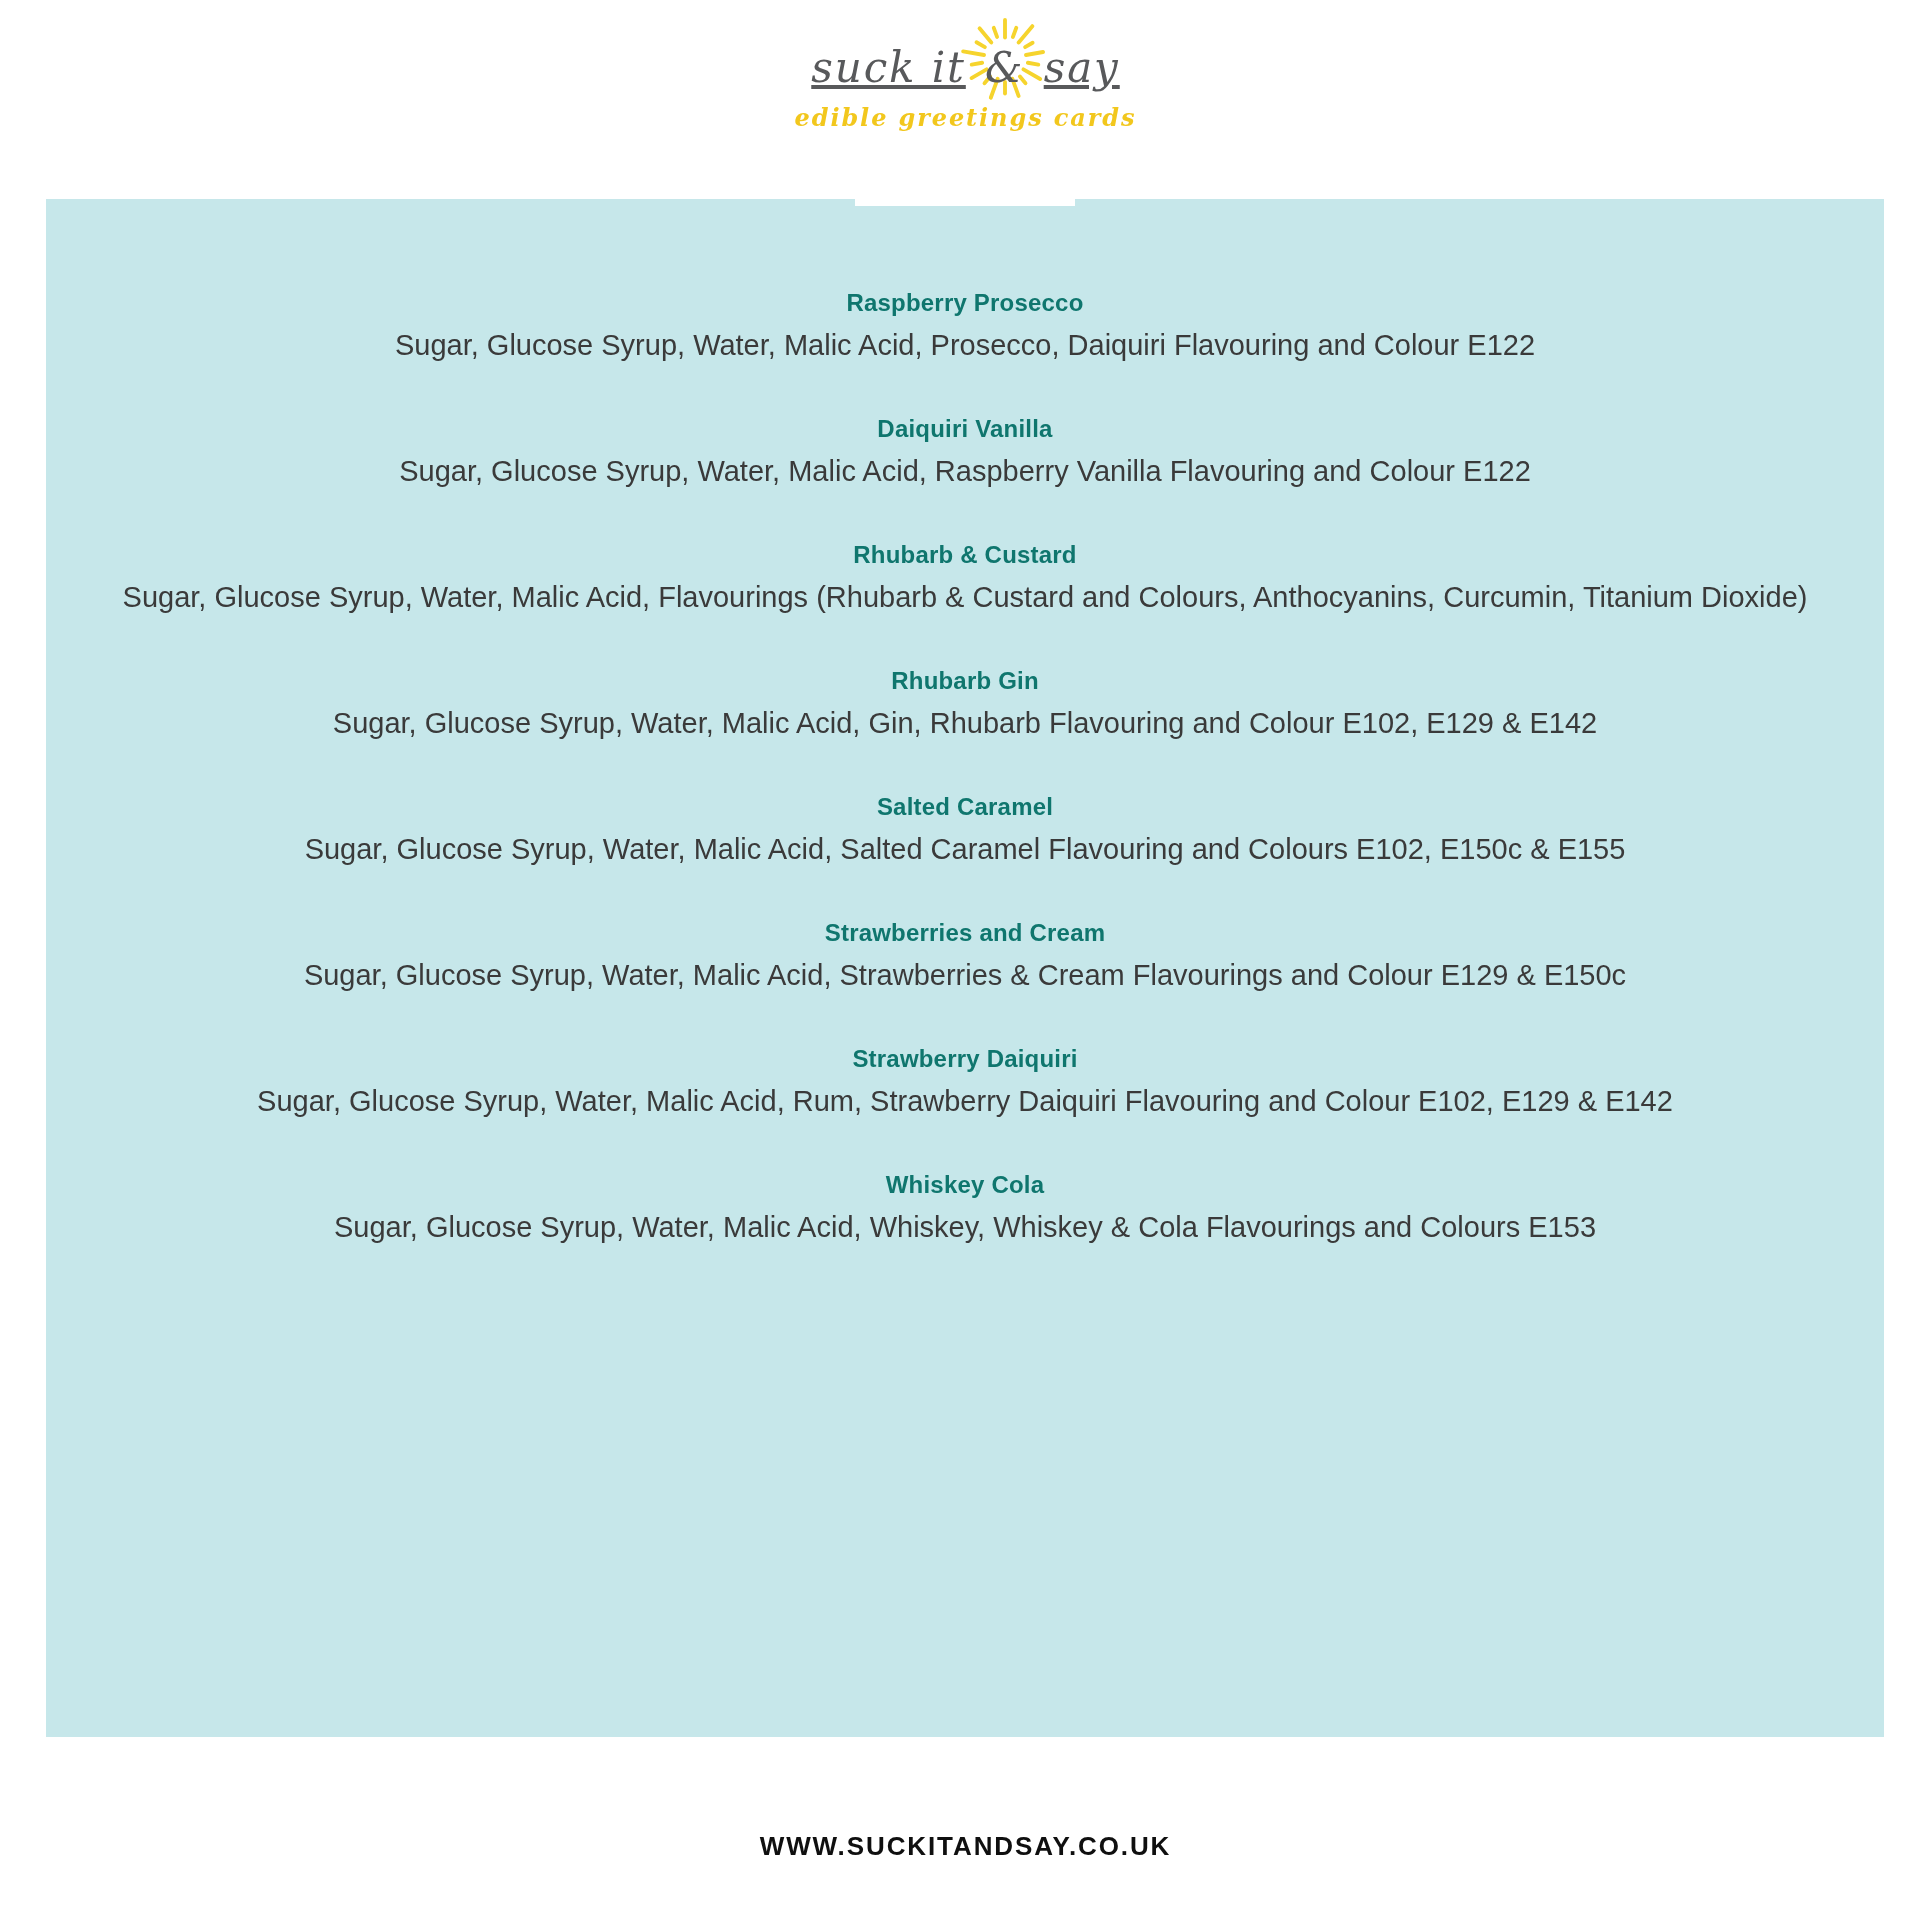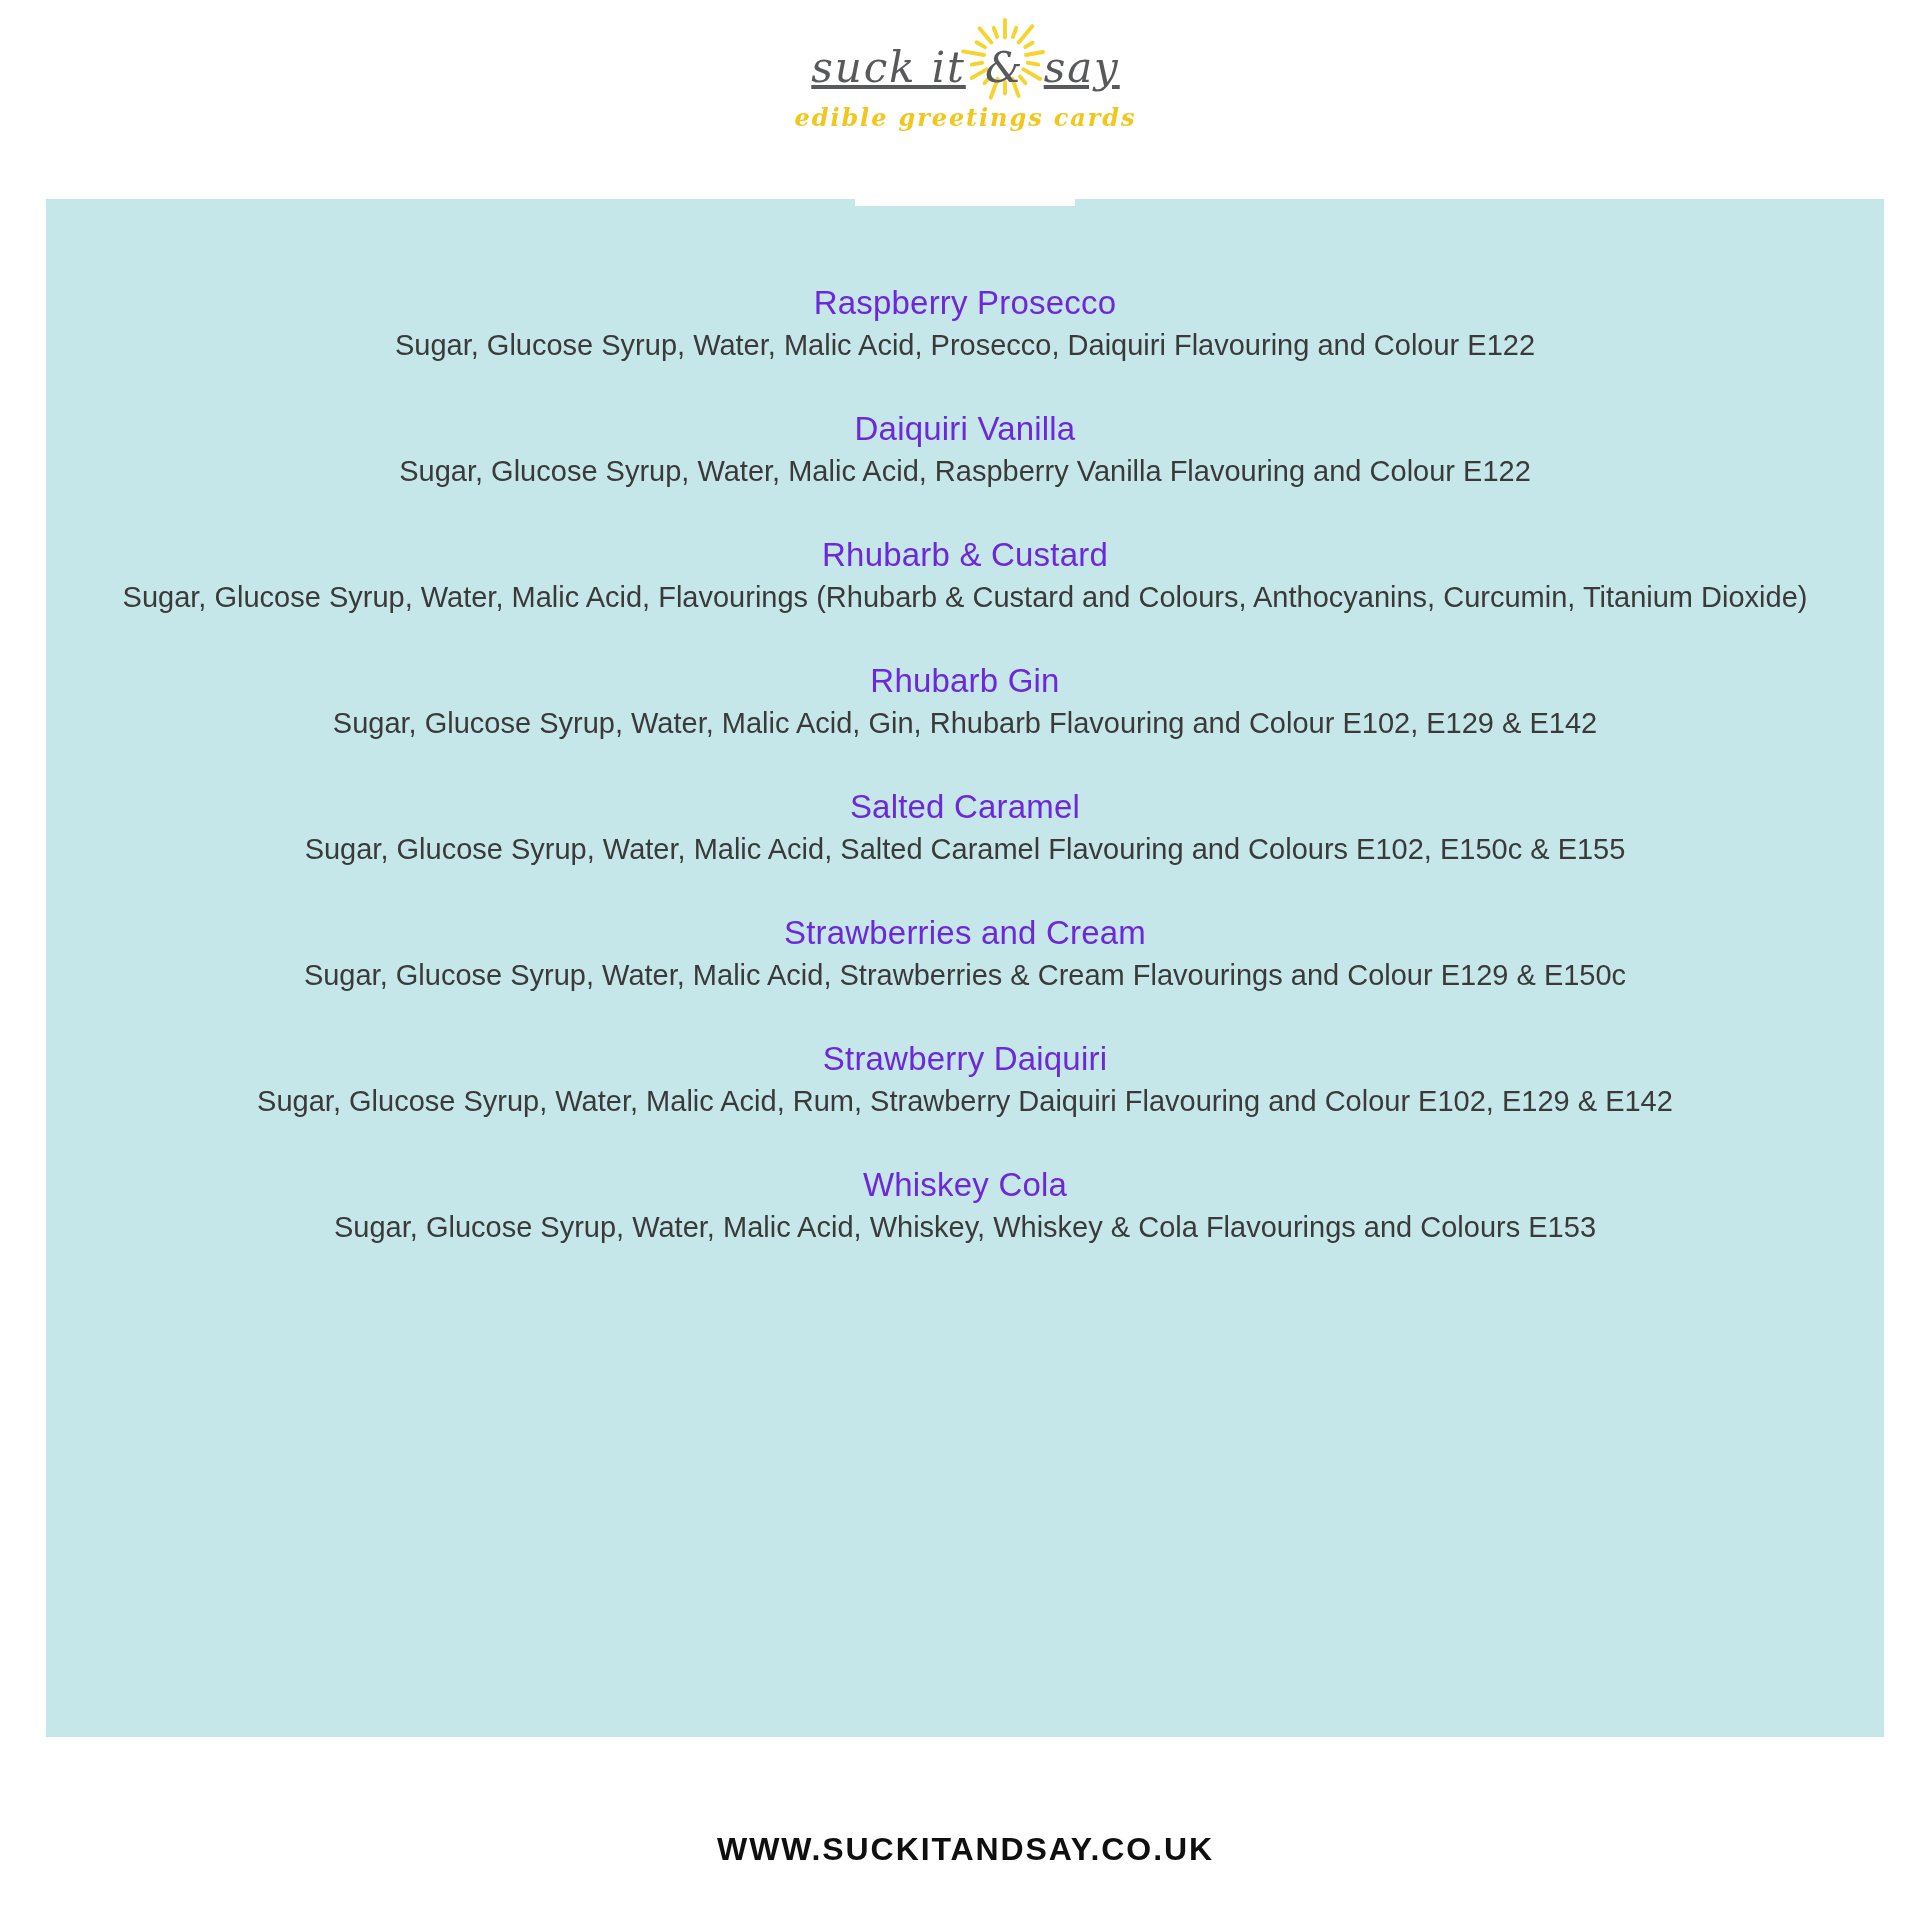--- a/index.html
+++ b/index.html
@@ -78,24 +78,24 @@
   }
   .entries {
     padding-top: 83px;
     text-align: center;
   }
   .entry {
     margin: 0 auto 42px auto;
   }
   .entry h2 {
     margin: 0;
-    font-size: 33px;
-    font-weight: 400;
+    font-size: 24px;
+    font-weight: 700;
     line-height: 42px;
-    color: #6d28d9;
+    color: #0f766e;
     letter-spacing: 0.2px;
   }
   .entry p {
     margin: 0 auto;
     max-width: 1719px;
     font-size: 29px;
     font-weight: 400;
     line-height: 42px;
     color: #3a3a3a;
   }
@@ -104,21 +104,21 @@
   .site-footer {
     position: absolute;
     top: 1831px;
     left: 0;
     width: 100%;
     text-align: center;
   }
   .site-footer span {
     font-family: "Liberation Sans", sans-serif;
     font-weight: 700;
-    font-size: 32px;
+    font-size: 26px;
     letter-spacing: 1.9px;
     color: #0f0f0f;
   }
 </style>
 </head>
 <body>
 
 <div class="page">
 
   <header class="logo-header">

